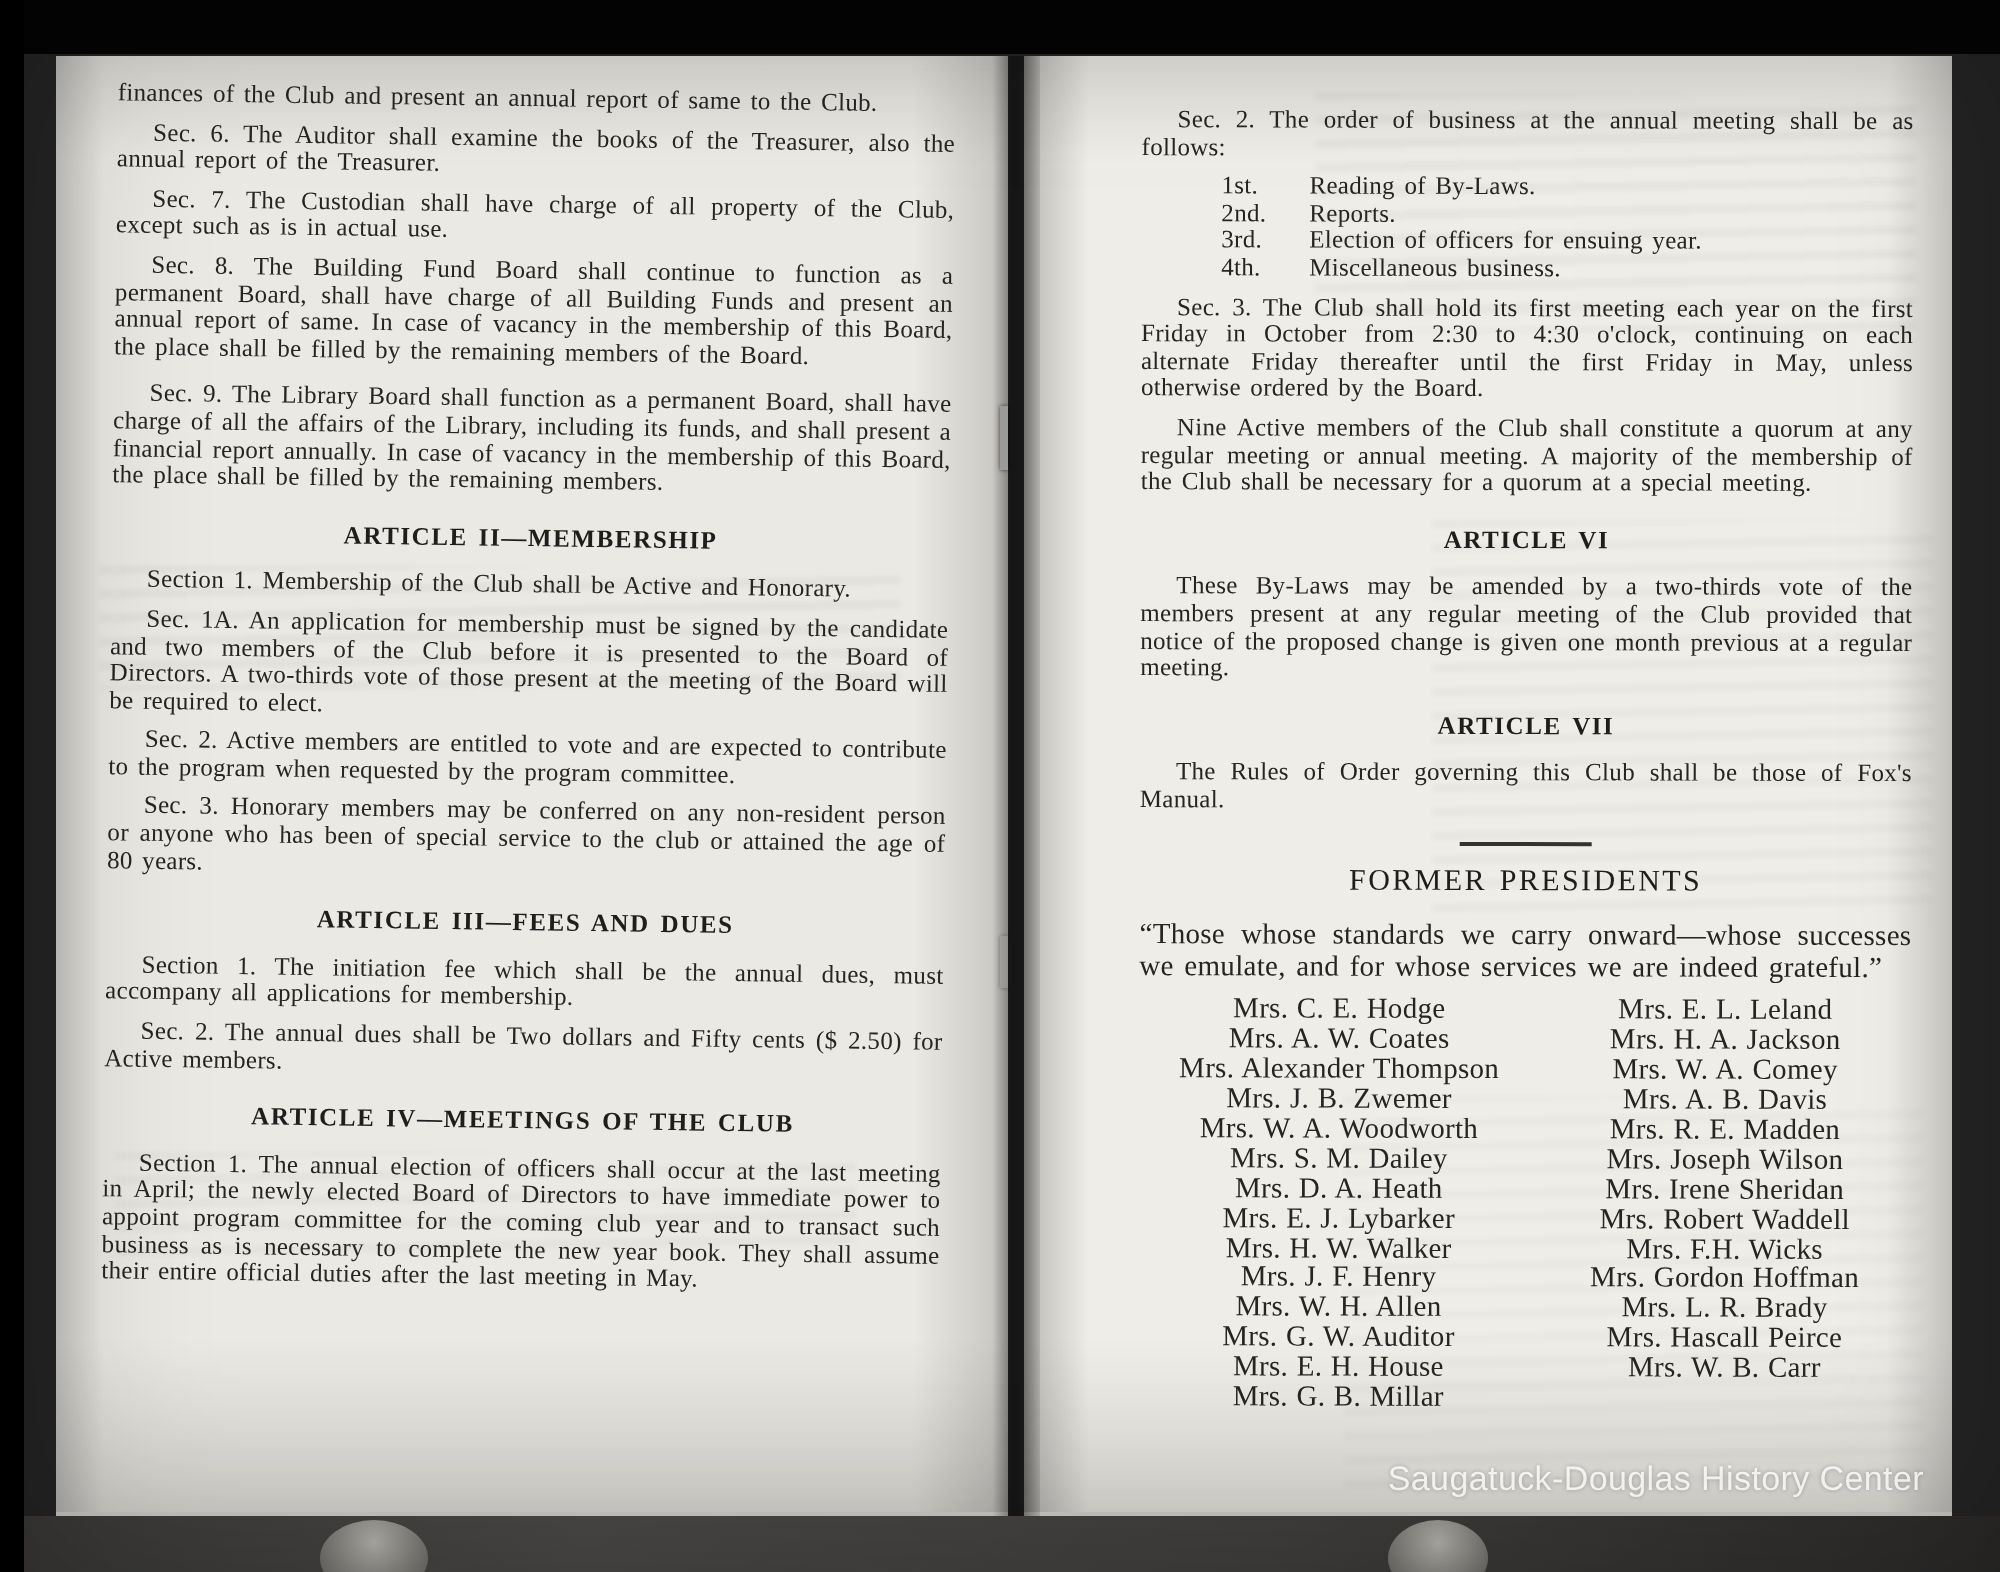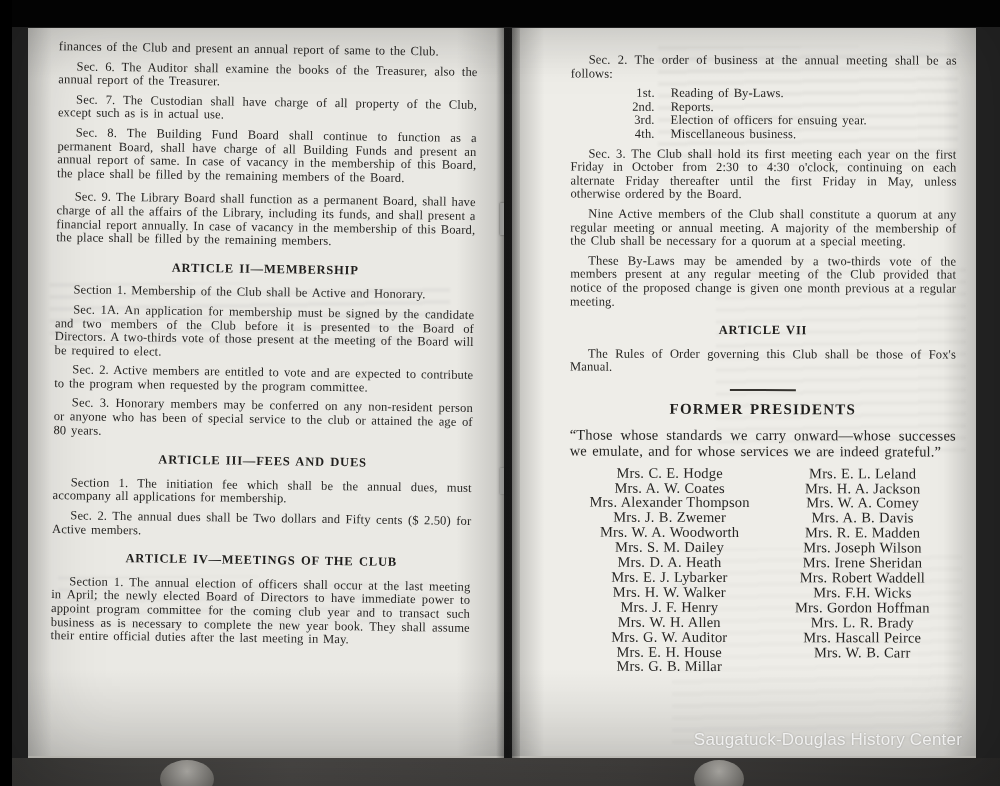--- a/index.html
+++ b/index.html
@@ -64,27 +64,27 @@
   .content-left { padding:12px 26px 0 31px; transform:rotate(0.8deg); transform-origin:20px 10px; }
   .content-right { padding:26px 20px 0 58px; transform:rotate(0.15deg); }
 
   .content p { margin:0 0 6px; text-indent:18px; }
   .content p.noindent { text-indent:0; }
   .content p.mt-lg { margin-top:10px; }
   .article-heading {
     font-size:12.5px; font-weight:bold; letter-spacing:.8px; text-align:center;
     margin:15px 0 10px; text-indent:0; color:#1f1e1c;
   }
-  .order-row { display:flex; padding-left:40px; text-align:right;gap:16px; }
+  .order-row { display:flex; padding-left:40px; text-align:left; }
   .order-ordinal { width:44px; flex:none; }
   .order-list { margin-bottom:6px; }
 
   .divider { width:66px; height:2px; background:#35332f; margin:14px auto 12px; }
   .fp-heading {
-    font-size:15px; font-weight:bold; letter-spacing:1.2px; text-align:center;
+    font-size:15px; font-weight:normal; letter-spacing:1.2px; text-align:center;
     margin:2px 0 12px; color:#1f1e1c;
   }
   .fp-quote { font-size:14.5px; line-height:15.6px; text-indent:26px; margin-bottom:9px; }
   .names { display:flex; text-align:center; font-size:14.5px; line-height:14.9px; word-spacing:.5px; }
   .names .col1 { width:200px; flex:none; }
   .names .col2 { flex:1; }
   .names div { white-space:nowrap; }
 
   .bleed {
     position:absolute; z-index:0; pointer-events:none; opacity:.4;
@@ -161,20 +161,21 @@
         <div class="order-row">
           <span class="order-ordinal">4th.</span>
           <span>Miscellaneous business.</span>
         </div>
       </div>
 
       <p>Sec. 3.  The Club shall hold its first meeting each year on the first Friday in October from 2:30 to 4:30 o'clock, continuing on each alternate Friday thereafter until the first Friday in May, unless otherwise ordered by the Board.</p>
 
       <p>Nine Active members of the Club shall constitute a quorum at any regular meeting or annual meeting.  A majority of the membership of the Club shall be necessary for a quorum at a special meeting.</p>
 
+      <h3 class="article-heading">ARTICLE VI</h3>
       <p>These By-Laws may be amended by a two-thirds vote of the members present at any regular meeting of the Club provided that notice of the proposed change is given one month previous at a regular meeting.</p>
 
       <h3 class="article-heading">ARTICLE VII</h3>
       <p>The Rules of Order governing this Club shall be those of Fox's Manual.</p>
 
       <div class="divider"></div>
 
       <h2 class="fp-heading">FORMER PRESIDENTS</h2>
       <p class="fp-quote noindent">“Those whose standards we carry onward—whose successes we emulate, and for whose services we are indeed grateful.”</p>
 

